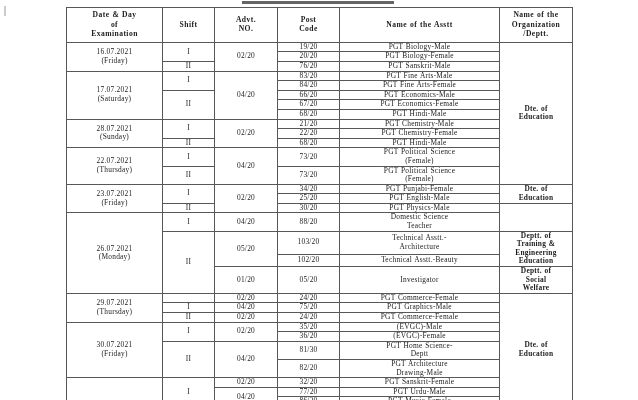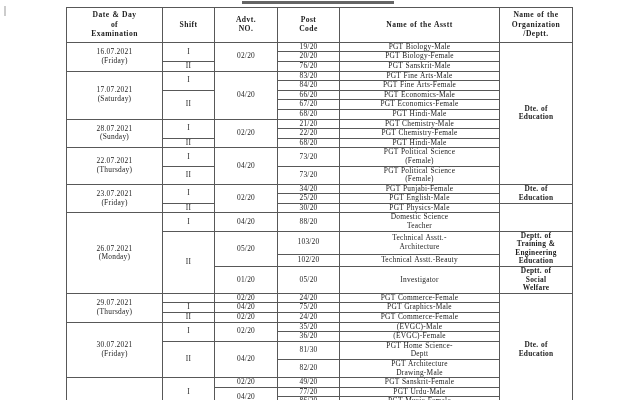--- a/index.html
+++ b/index.html
@@ -346,21 +346,21 @@
       </td>
     </tr>
 
     <tr>
       <td class="date-cell" rowspan="6">
         
         
       </td>
       <td class="shift-cell" rowspan="3">I</td>
       <td class="advt-cell">02/20</td>
-      <td class="postcode-cell">49/20</td>
+      <td class="postcode-cell">32/20</td>
       <td class="postname-cell">PGT Sanskrit-Female</td>
     </tr>
     <tr>
       <td class="advt-cell" rowspan="2">04/20</td>
       <td class="postcode-cell">77/20</td>
       <td class="postname-cell">PGT Urdu-Male</td>
     </tr>
     <tr>
       <td class="postcode-cell">86/20</td>
       <td class="postname-cell">PGT Music-Female</td>

